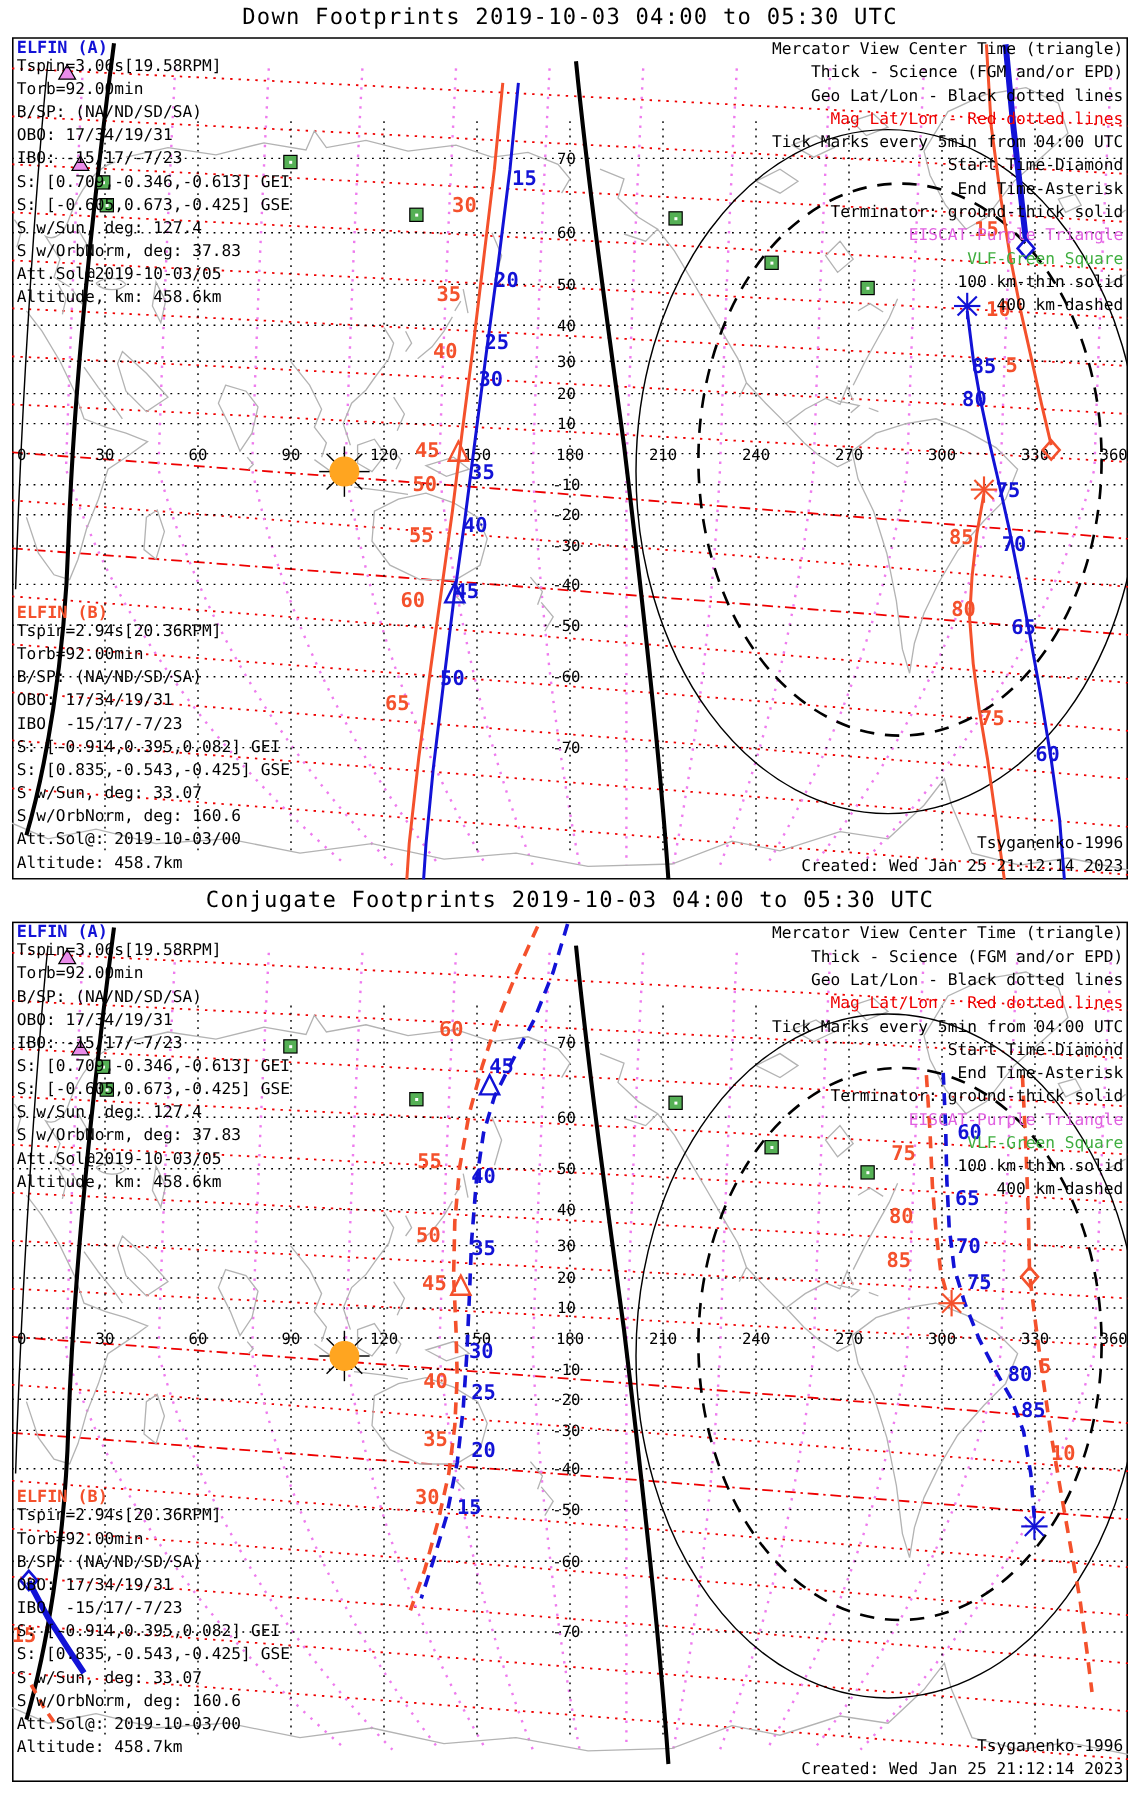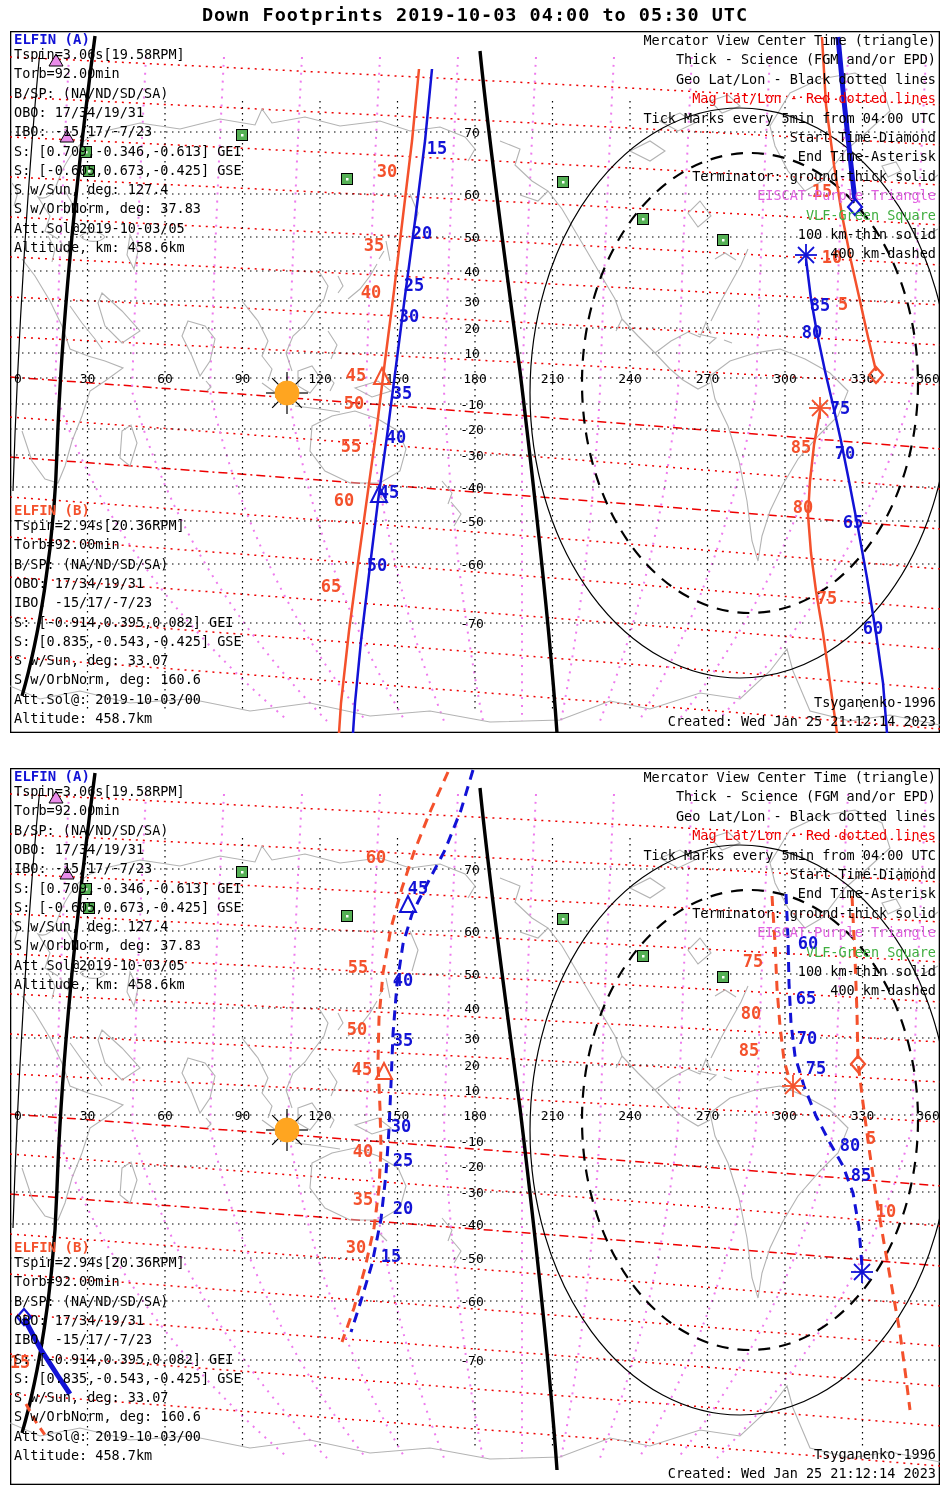--- a/index.html
+++ b/index.html
@@ -1,19 +1,19 @@
 <!DOCTYPE html>
 <html><head>
 <meta charset="utf-8">
 <style>
   html,body{margin:0;padding:0;background:#ffffff;}
   .stage{position:relative;width:950px;height:1500px;background:#fff;overflow:hidden;
          font-family:"DejaVu Sans Mono","Liberation Mono",monospace;}
   .panel-title{position:absolute;left:0;width:950px;text-align:center;
-               font-size:18.5px;letter-spacing:1px;color:#000;white-space:pre;font-weight:bold;}
+               font-size:18.5px;letter-spacing:1px;color:#000;white-space:pre;}
   .panel-box{position:absolute;left:10px;}
   svg{display:block;}
   text{font-family:"DejaVu Sans Mono","Liberation Mono",monospace;}
   .axlab{font-size:13px;fill:#000;}
   .info{font-size:13.5px;fill:#000;}
   .infohead{font-size:14px;font-weight:bold;}
   .legend{font-size:13.5px;}
   .credit{font-size:13.5px;fill:#000;}
   .ticklab{font-size:17px;font-weight:bold;}
 </style>
@@ -252,20 +252,21 @@
           <text x="926" y="149.79999999999998" text-anchor="end" class="legend" fill="#000">Terminator: ground-thick solid</text>
           <text x="926" y="169.2" text-anchor="end" class="legend" fill="#e060e0">EISCAT-Purple Triangle</text>
           <text x="926" y="188.6" text-anchor="end" class="legend" fill="#3fae3f">VLF-Green Square</text>
           <text x="926" y="208" text-anchor="end" class="legend" fill="#000">100 km-thin solid</text>
           <text x="926" y="227.39999999999998" text-anchor="end" class="legend" fill="#000">400 km-dashed</text>
         </g>
         <text x="926" y="676" text-anchor="end" class="credit">Tsyganenko-1996</text>
         <text x="926" y="695" text-anchor="end" class="credit">Created: Wed Jan 25 21:12:14 2023</text>
       </svg>
     </div>
+  <div class="panel-title" style="top:740px">Conjugate Footprints 2019-10-03 04:00 to 05:30 UTC</div>
   <div class="panel-box" id="panel1" style="top:768px">
       <svg width="930" height="717" viewBox="0 0 930 717">
         <rect x="0.5" y="0.5" width="929" height="716" fill="#fff" stroke="#000" stroke-width="1.6"></rect>
         <g fill="none" stroke="#ee0000" stroke-width="1.5">
           <path d="M0,26 Q465,48 930,74" stroke-dasharray="2 5"></path>
           <path d="M0,66 Q465,88 930,114" stroke-dasharray="2 5"></path>
           <path d="M0,106 Q465,128 930,154" stroke-dasharray="2 5"></path>
           <path d="M0,146 Q465,168 930,194" stroke-dasharray="2 5"></path>
           <path d="M0,186 Q465,208 930,234" stroke-dasharray="2 5"></path>
           <path d="M0,226 Q465,248 930,274" stroke-dasharray="2 5"></path>

